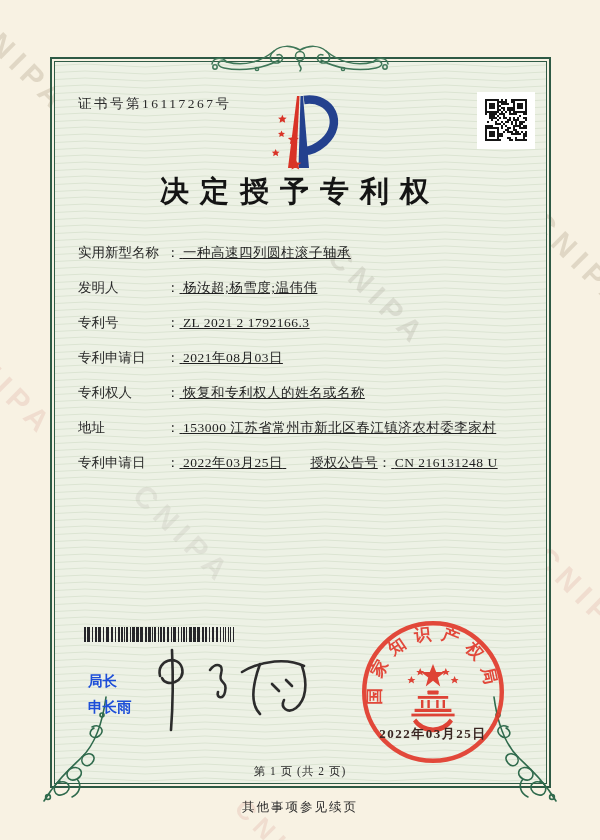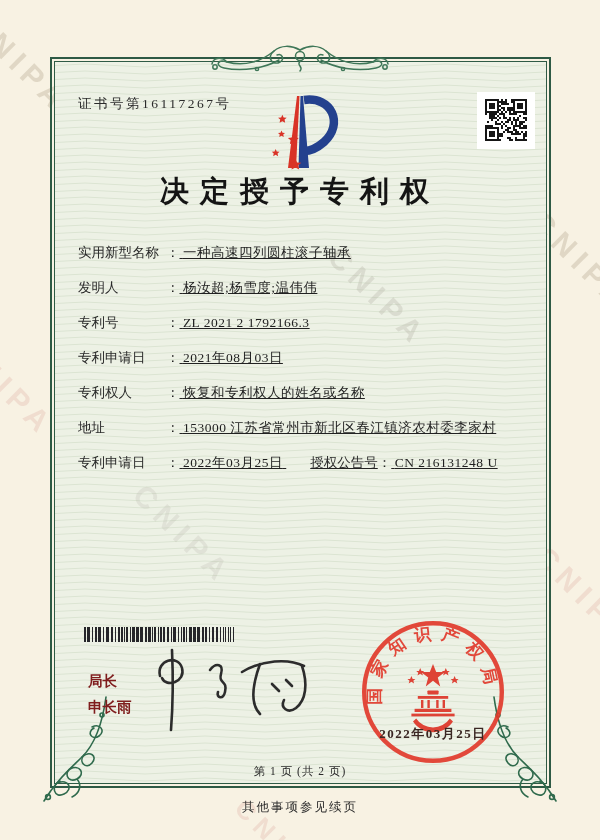--- a/index.html
+++ b/index.html
@@ -65,21 +65,21 @@
     font-size:12.8px;line-height:22px;text-align:justify;color:#232120;
   }
   .paras p{margin:0;text-indent:2em;}
 
   .barcode{position:absolute;left:84px;top:627px;width:154px;height:15px;}
   .barcode i{position:absolute;top:0;height:100%;background:#26262a;}
 
   .officer{
     position:absolute;left:88px;top:668px;
     font-family:Liberation Serif, serif;
-    font-weight:bold;font-size:14.5px;line-height:26px;color:#7f1d1d;
+    font-weight:bold;font-size:14.5px;line-height:26px;color:#1d4ed8;
   }
   .signature{position:absolute;left:138px;top:642px;width:185px;height:95px;}
 
   .seal{position:absolute;left:357px;top:616px;width:152px;height:152px;opacity:.93;mix-blend-mode:multiply;}
   .seal-date{
     position:absolute;left:355px;top:725px;width:156px;text-align:center;
     font-size:13px;letter-spacing:1.5px;color:#3a2723;font-weight:bold;z-index:6;
   }
 
   .page-ind{position:absolute;left:0;right:0;top:764px;text-align:center;font-size:11.5px;letter-spacing:1px;color:#2a2a2a;}

